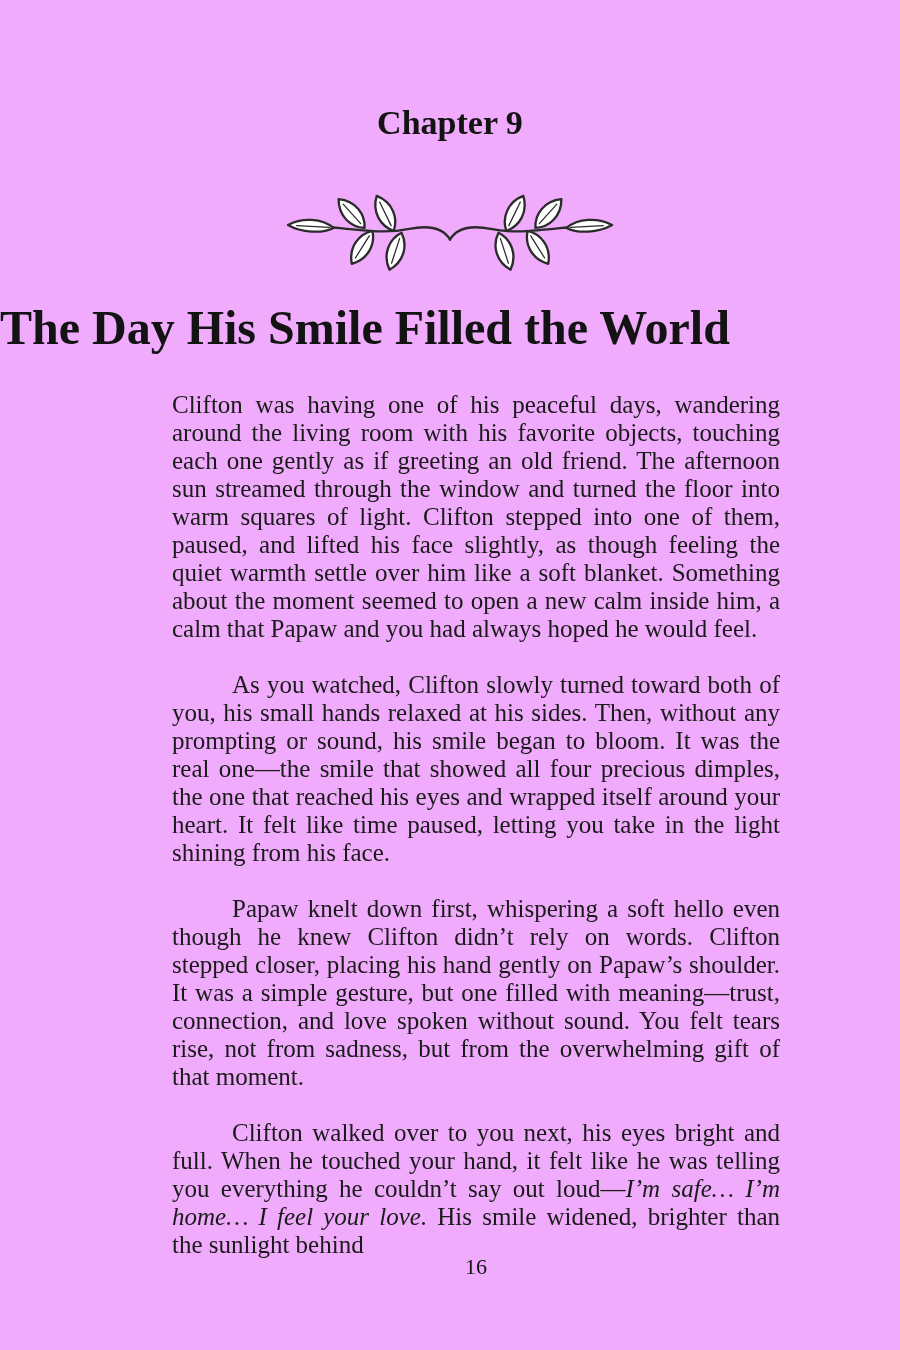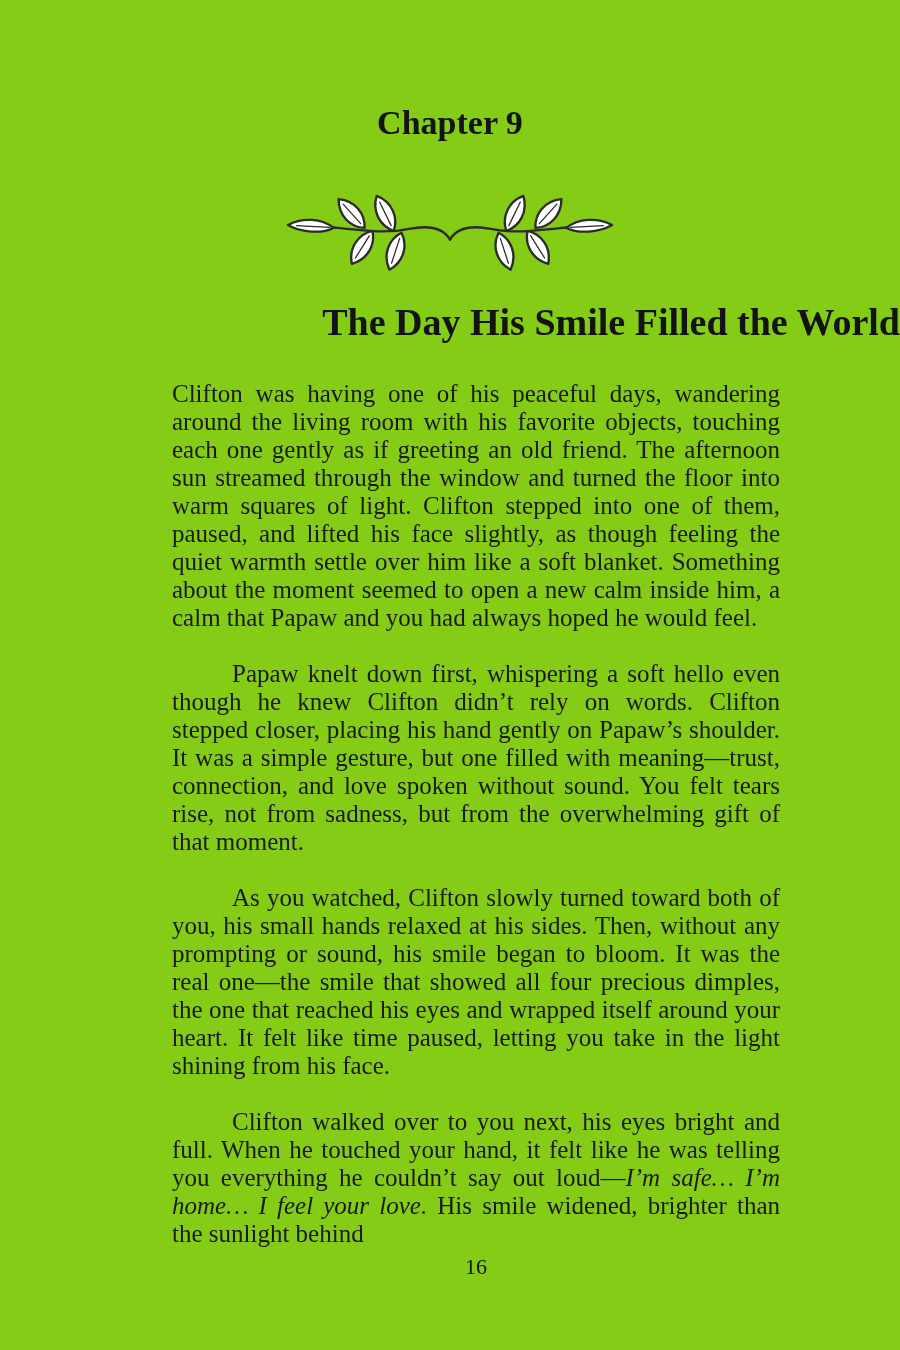--- a/index.html
+++ b/index.html
@@ -4,21 +4,21 @@
 <style>
   html, body {
     margin: 0;
     padding: 0;
     background: #ffffff;
   }
   .page {
     position: relative;
     width: 900px;
     height: 1350px;
-    background: #84cc16;
+    background: #f0abfc;
     color: #151515;
     font-family: "Liberation Serif", serif;
     overflow: hidden;
   }
   .chapter {
     margin: 0;
     padding-top: 104px;
     text-align: center;
     font-size: 34px;
     font-weight: 700;
@@ -45,22 +45,22 @@
     stroke-linejoin: round;
   }
   .vein {
     fill: none;
     stroke: #2b2b2b;
     stroke-width: 1.3;
     stroke-linecap: round;
   }
   .title {
     margin: 24px 0 0 0;
-    text-align: right;
-    font-size: 38px;
+    text-align: left;
+    font-size: 48px;
     font-weight: 700;
     color: #131313;
   }
   .body-text {
     margin: 36px 0 0 172px;
     width: 608px;
     font-size: 25px;
     line-height: 28px;
     text-align: justify;
     color: #1a1a1a;
@@ -113,20 +113,20 @@
       </defs>
       <use href="#branchx"></use>
       <use href="#branchx" transform="translate(340,0) scale(-1,1)"></use>
     </svg>
   </div>
 
   <h2 class="title">The Day His Smile Filled the World</h2>
 
   <div class="body-text">
     <p>Clifton was having one of his peaceful days, wandering around the living room with his favorite objects, touching each one gently as if greeting an old friend. The afternoon sun streamed through the window and turned the floor into warm squares of light. Clifton stepped into one of them, paused, and lifted his face slightly, as though feeling the quiet warmth settle over him like a soft blanket. Something about the moment seemed to open a new calm inside him, a calm that Papaw and you had always hoped he would feel.</p>
+    <p class="ind">As you watched, Clifton slowly turned toward both of you, his small hands relaxed at his sides. Then, without any prompting or sound, his smile began to bloom. It was the real one—the smile that showed all four precious dimples, the one that reached his eyes and wrapped itself around your heart. It felt like time paused, letting you take in the light shining from his face.</p>
     <p class="ind">Papaw knelt down first, whispering a soft hello even though he knew Clifton didn’t rely on words. Clifton stepped closer, placing his hand gently on Papaw’s shoulder. It was a simple gesture, but one filled with meaning—trust, connection, and love spoken without sound. You felt tears rise, not from sadness, but from the overwhelming gift of that moment.</p>
-    <p class="ind">As you watched, Clifton slowly turned toward both of you, his small hands relaxed at his sides. Then, without any prompting or sound, his smile began to bloom. It was the real one—the smile that showed all four precious dimples, the one that reached his eyes and wrapped itself around your heart. It felt like time paused, letting you take in the light shining from his face.</p>
     <p class="ind"><span>Clifton walked over to you next, his eyes bright and full. When he touched your hand, it felt like he was telling you everything he couldn’t say out loud—</span><em>I’m safe… I’m home… I feel your love.</em><span> His smile widened, brighter than the sunlight behind</span></p>
   </div>
 
   <div class="folio">16</div>
 
 </div>
 
 </body></html>

